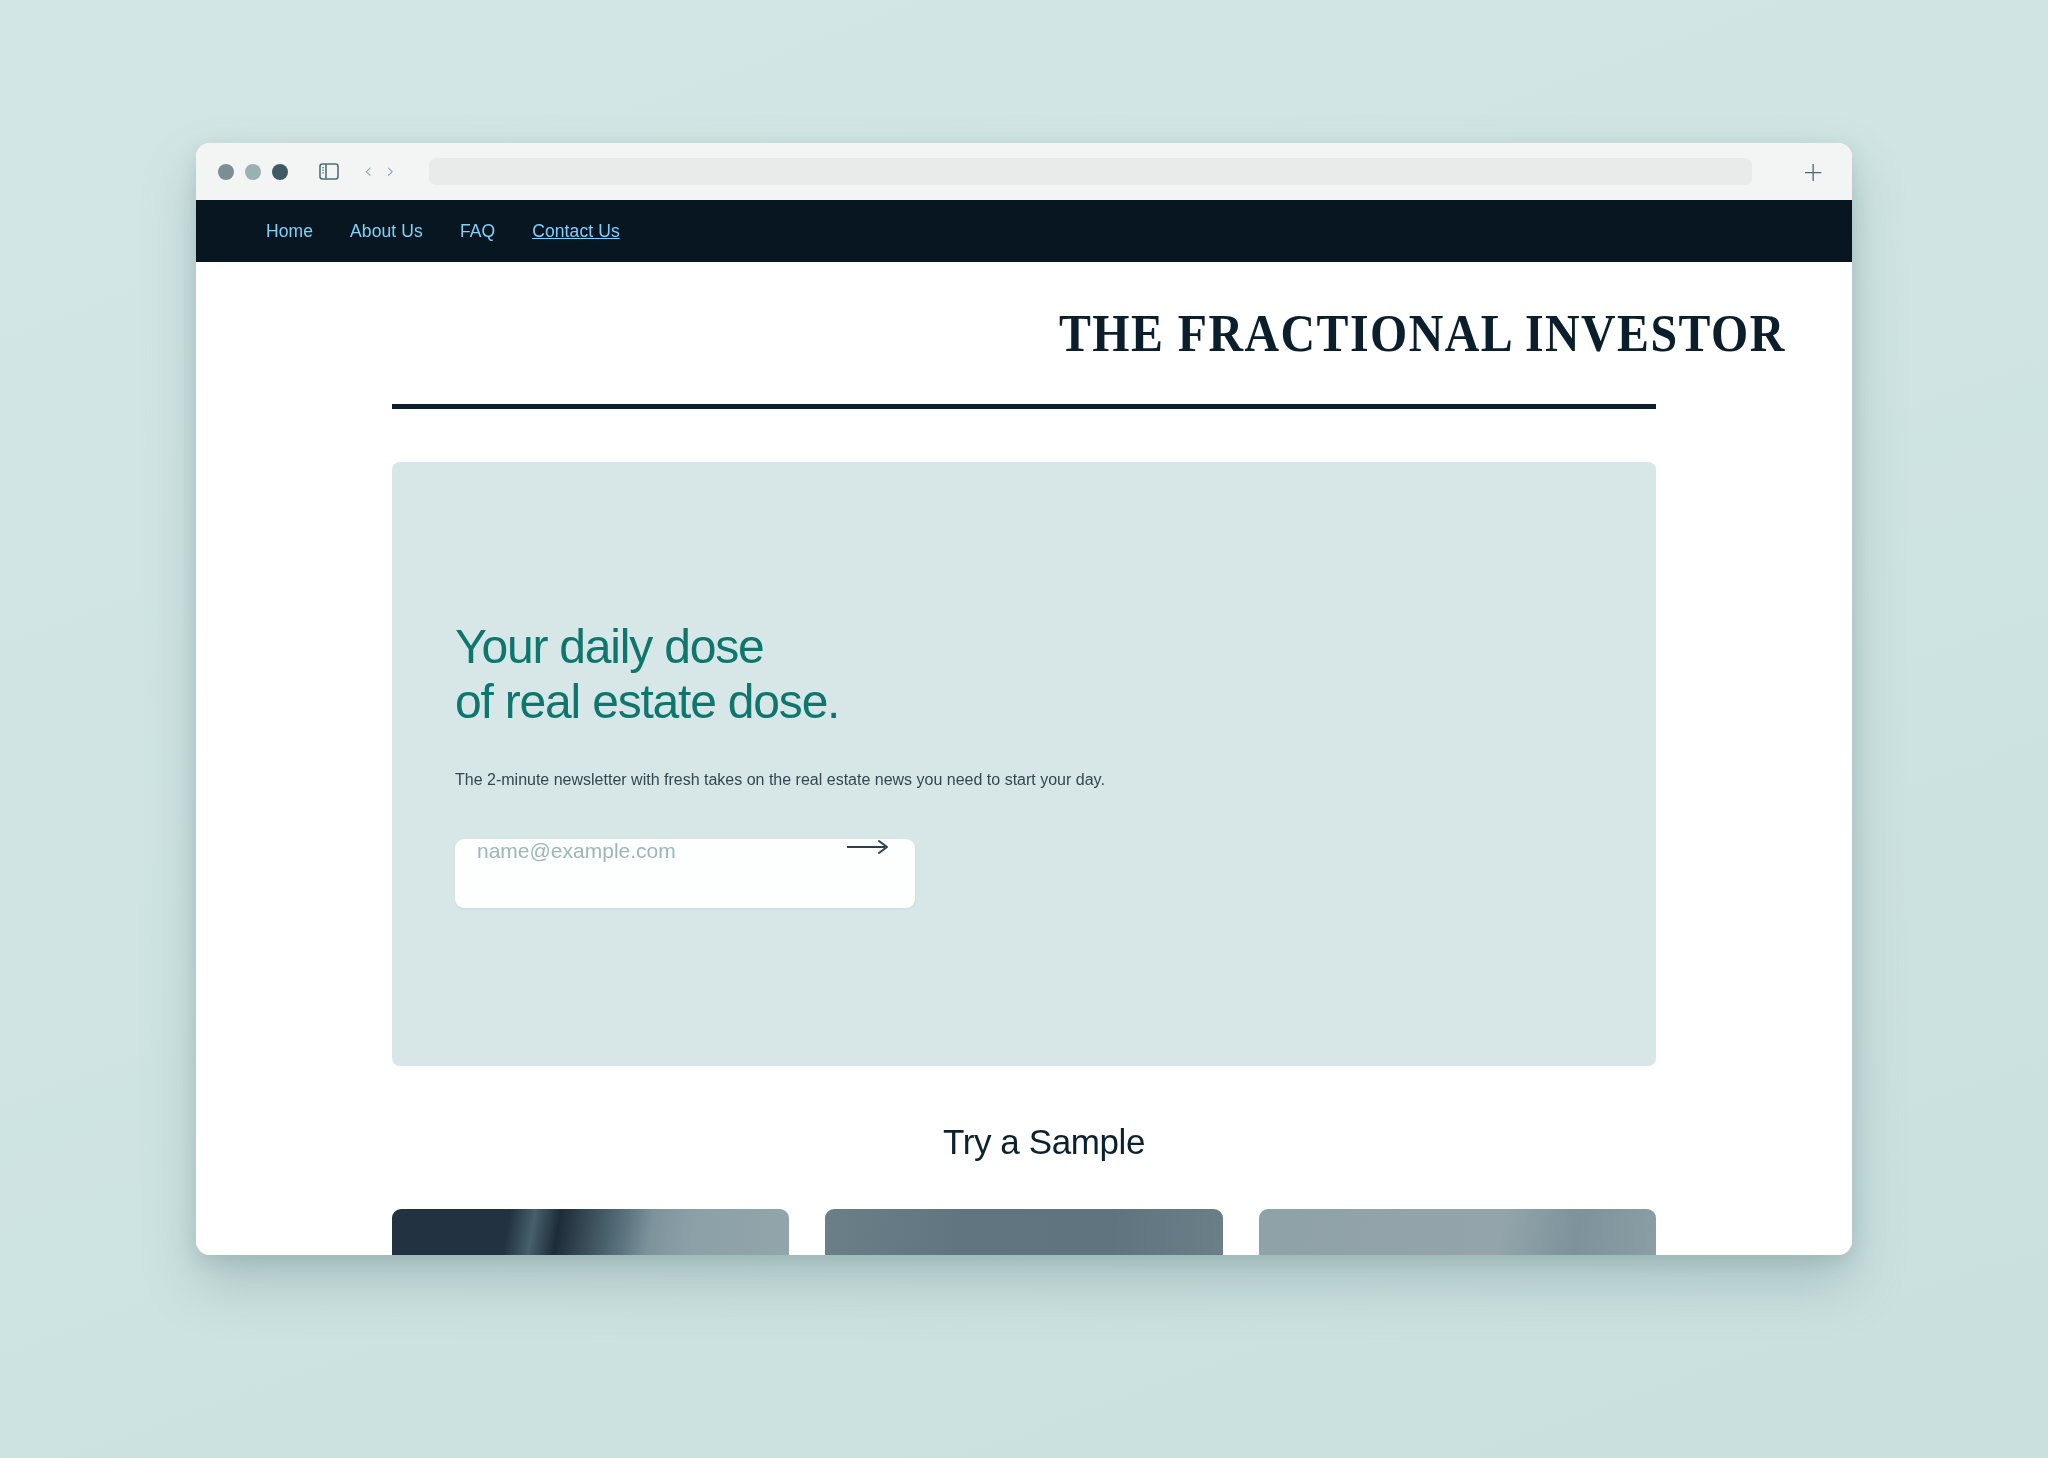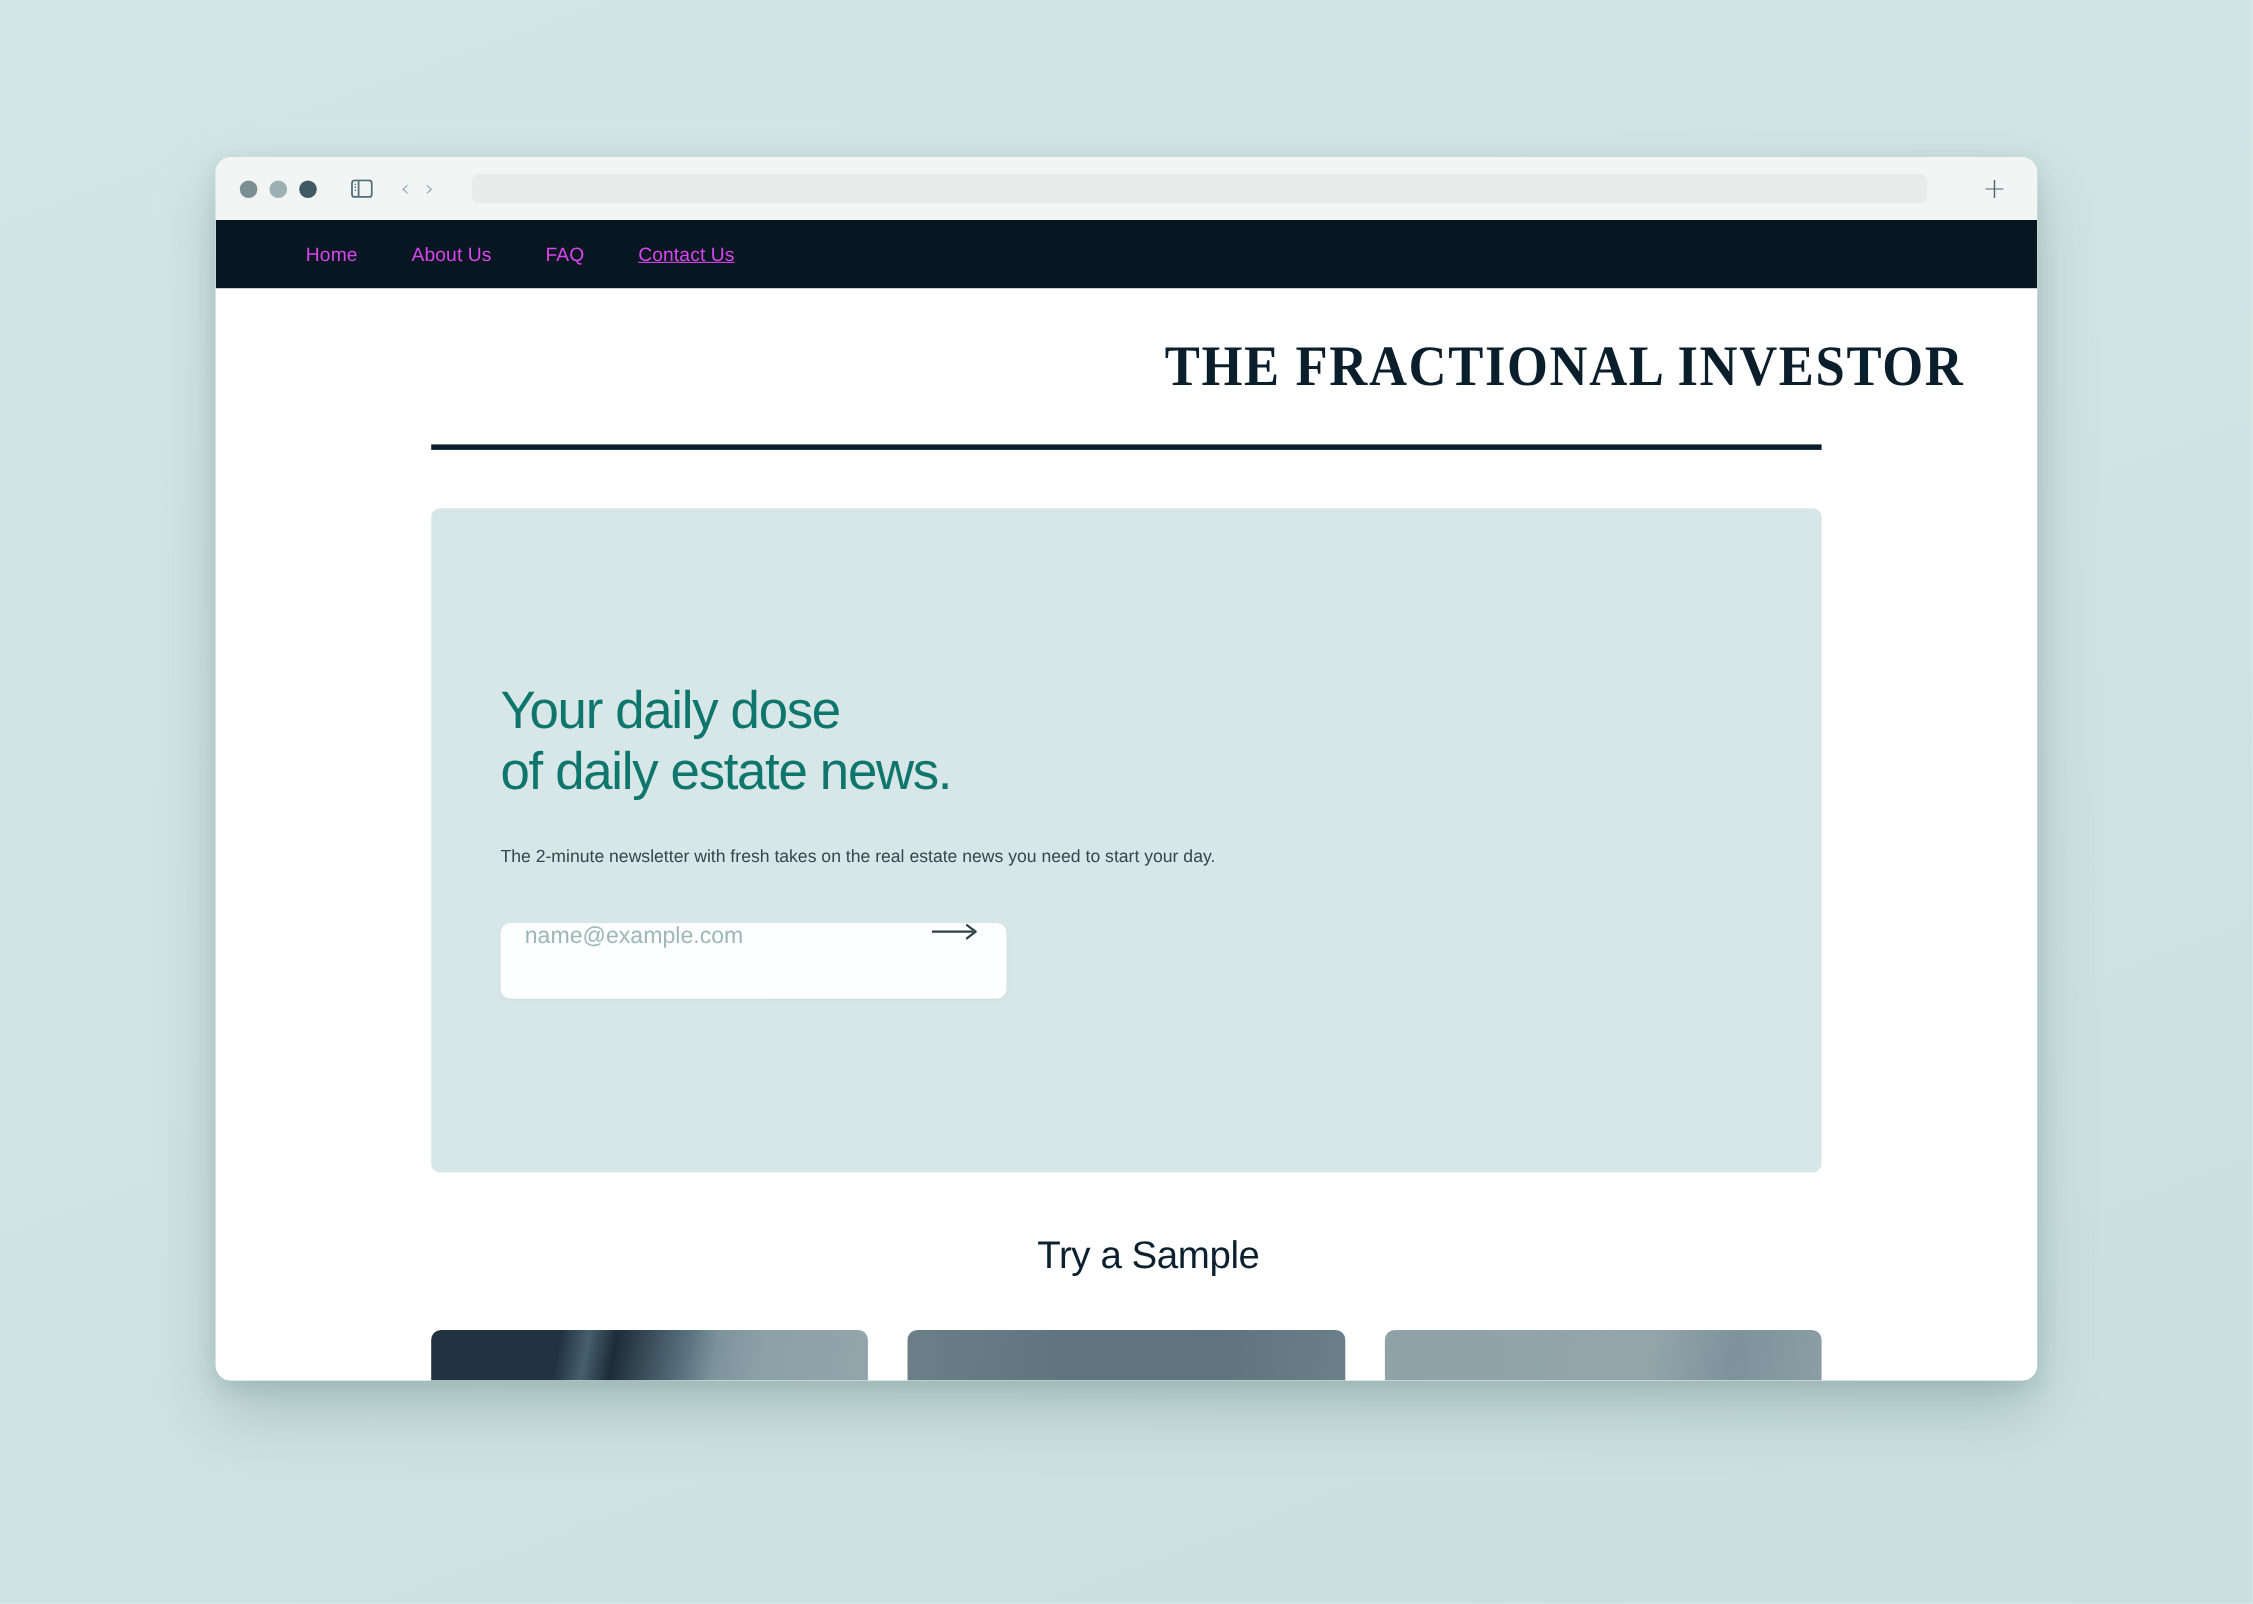--- a/index.html
+++ b/index.html
@@ -108,26 +108,25 @@
 
   
   .site-nav {
     background: #071620;
     height: 62px;
     display: flex;
     align-items: center;
     padding-left: 70px;
   }
   .site-nav a {
-    color: #d946ef;
+    color: #7dd3fc;
     font-size: 17.5px;
     text-decoration: none;
     margin-right: 37px;
     letter-spacing: 0.1px;
-    margin-left: 12px;
   }
   .site-nav a:last-child { margin-right: 0; text-decoration: underline; }
 
   
   .masthead {
     text-align: right;
     padding-top: 46px;
   }
   .masthead h1 {
     font-family: "Liberation Serif", "DejaVu Serif", serif;
@@ -282,21 +281,21 @@
 
     <header class="masthead">
       <h1>THE FRACTIONAL INVESTOR</h1>
     </header>
 
     <div class="rule"></div>
 
     <section class="hero">
       <h2>
         <span>Your daily dose</span><br>
-        <span>of daily estate news.</span>
+        <span>of real estate dose.</span>
       </h2>
 
       <p>The 2-minute newsletter with fresh takes on the real estate news you need to start your day.</p>
 
       <form class="signup">
         <input type="email" placeholder="name@example.com" style="">
         <button class="arrow-btn">
           <svg width="42" height="16" viewBox="0 0 42 16" fill="none" aria-hidden="true">
             <line x1="0" y1="8" x2="38" y2="8" stroke="#2c4049" stroke-width="2"></line>
             <polyline points="32,2 40,8 32,14" fill="none" stroke="#2c4049" stroke-width="2" stroke-linecap="round" stroke-linejoin="round"></polyline>

